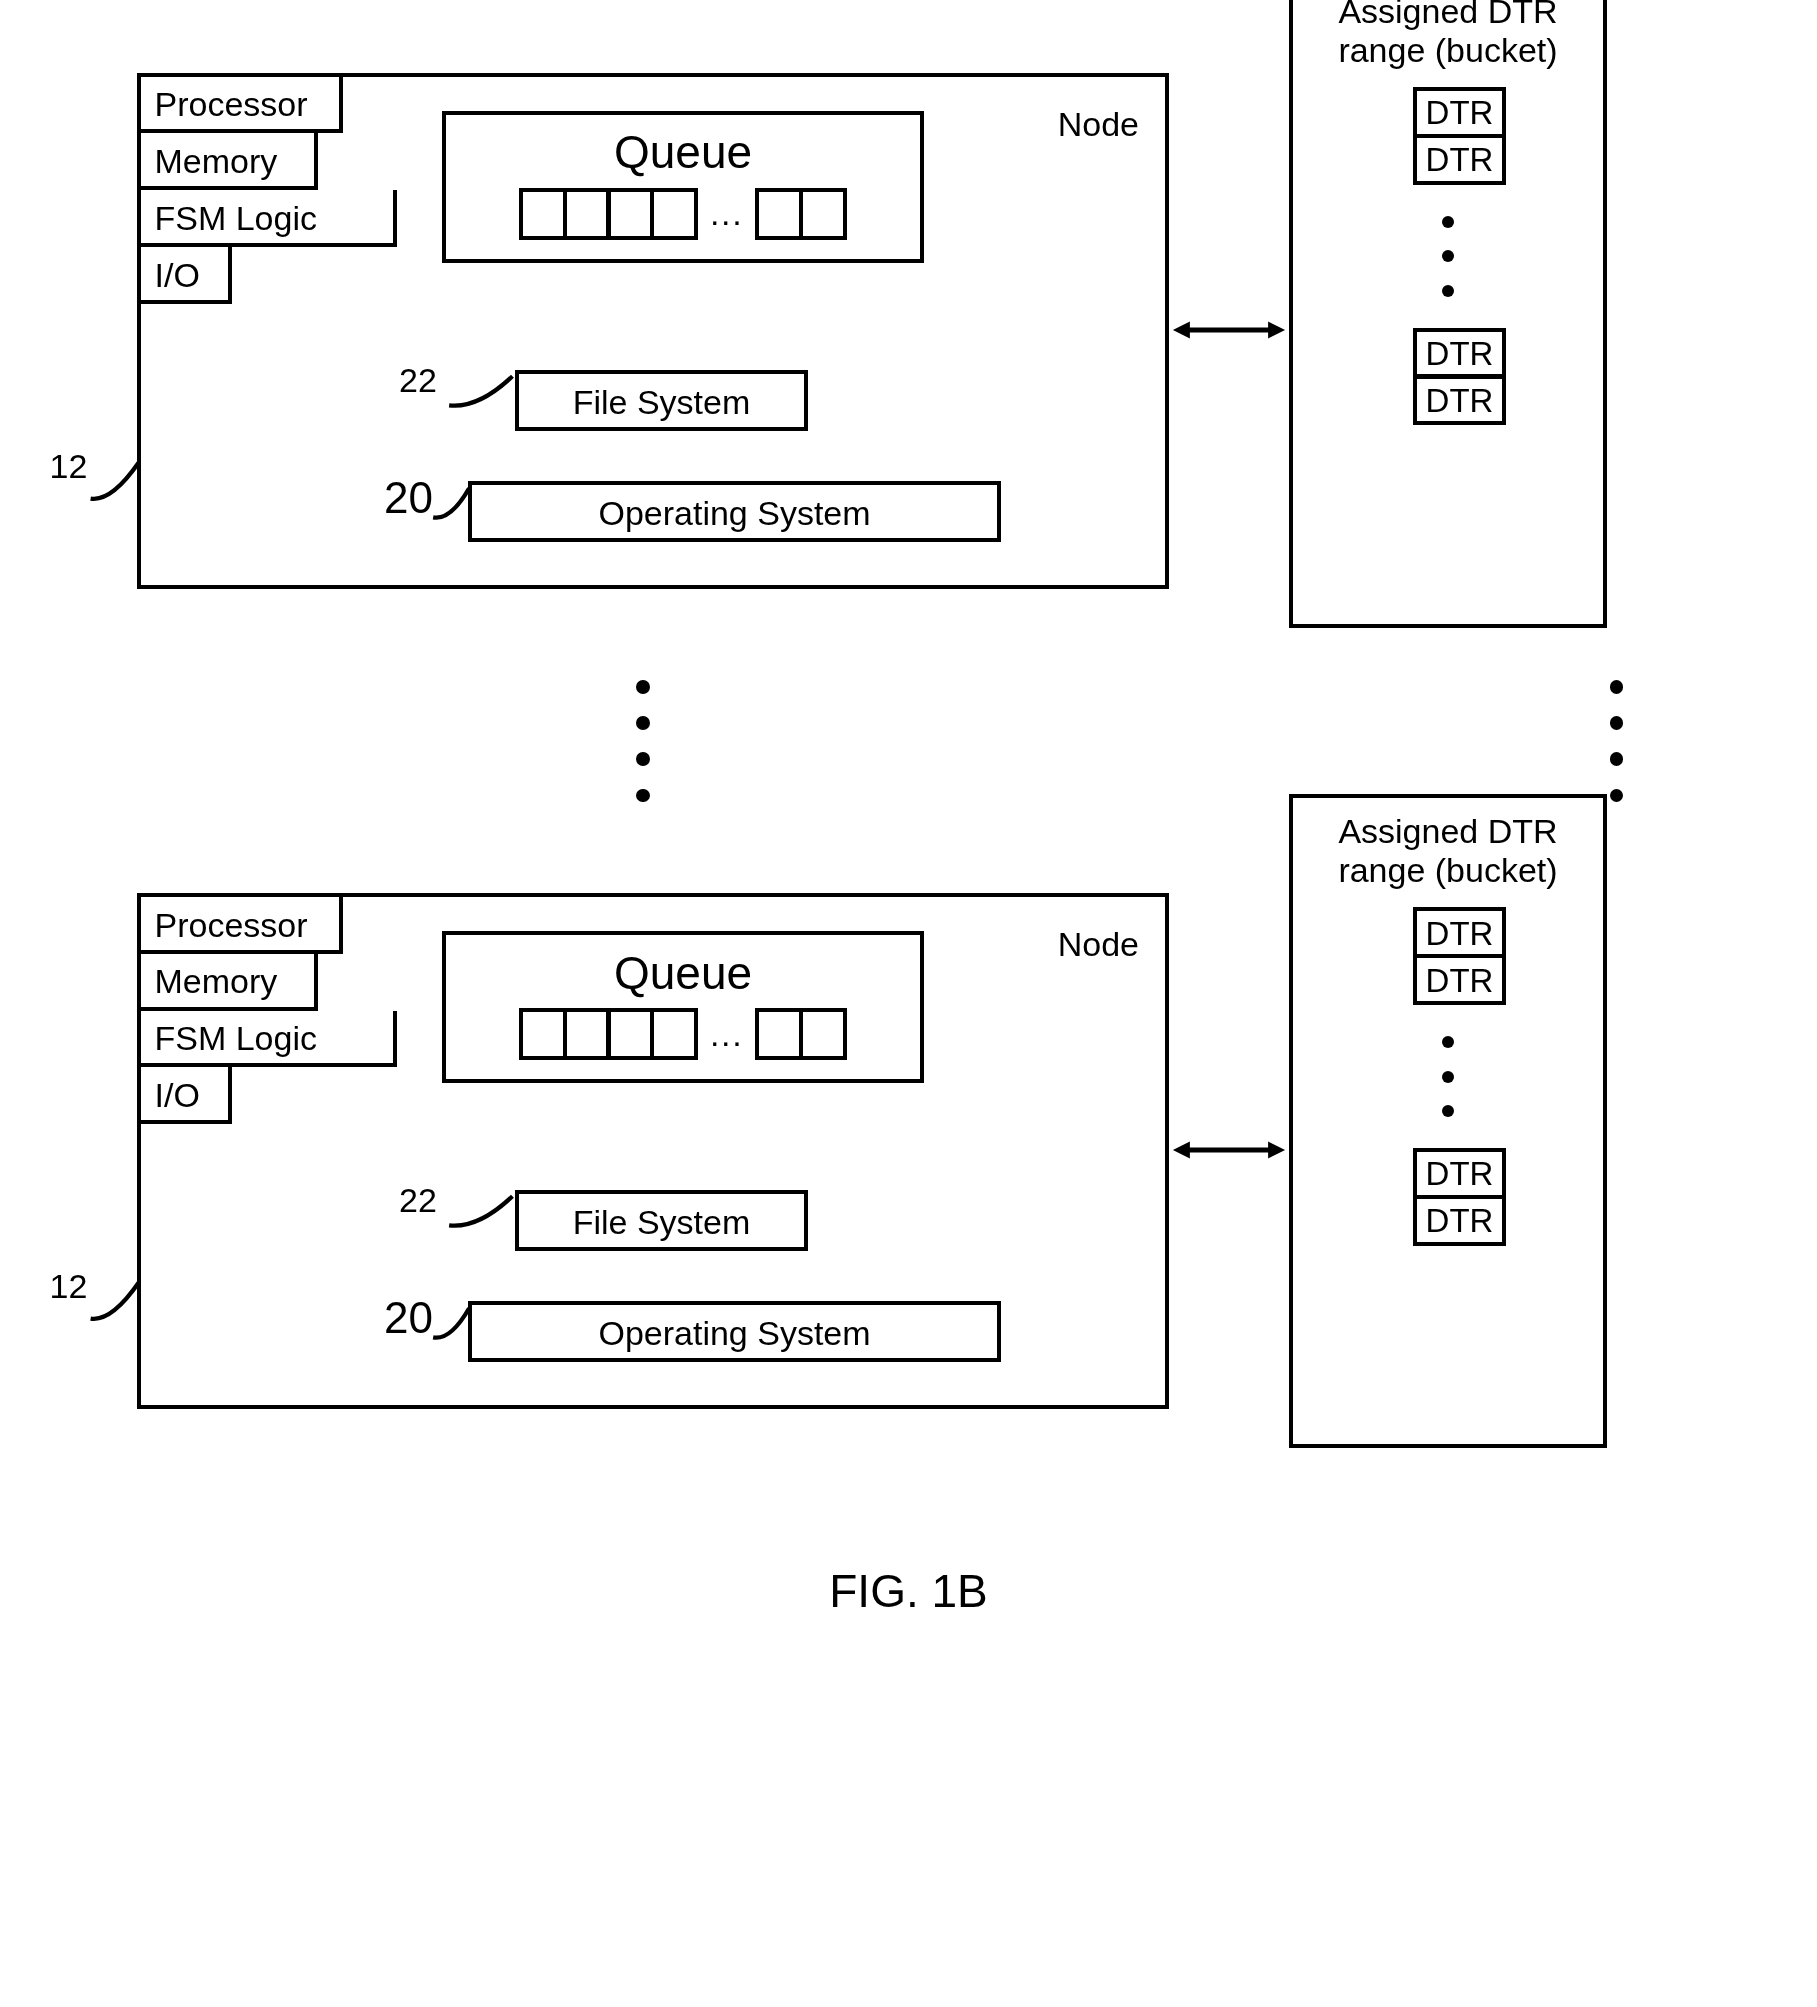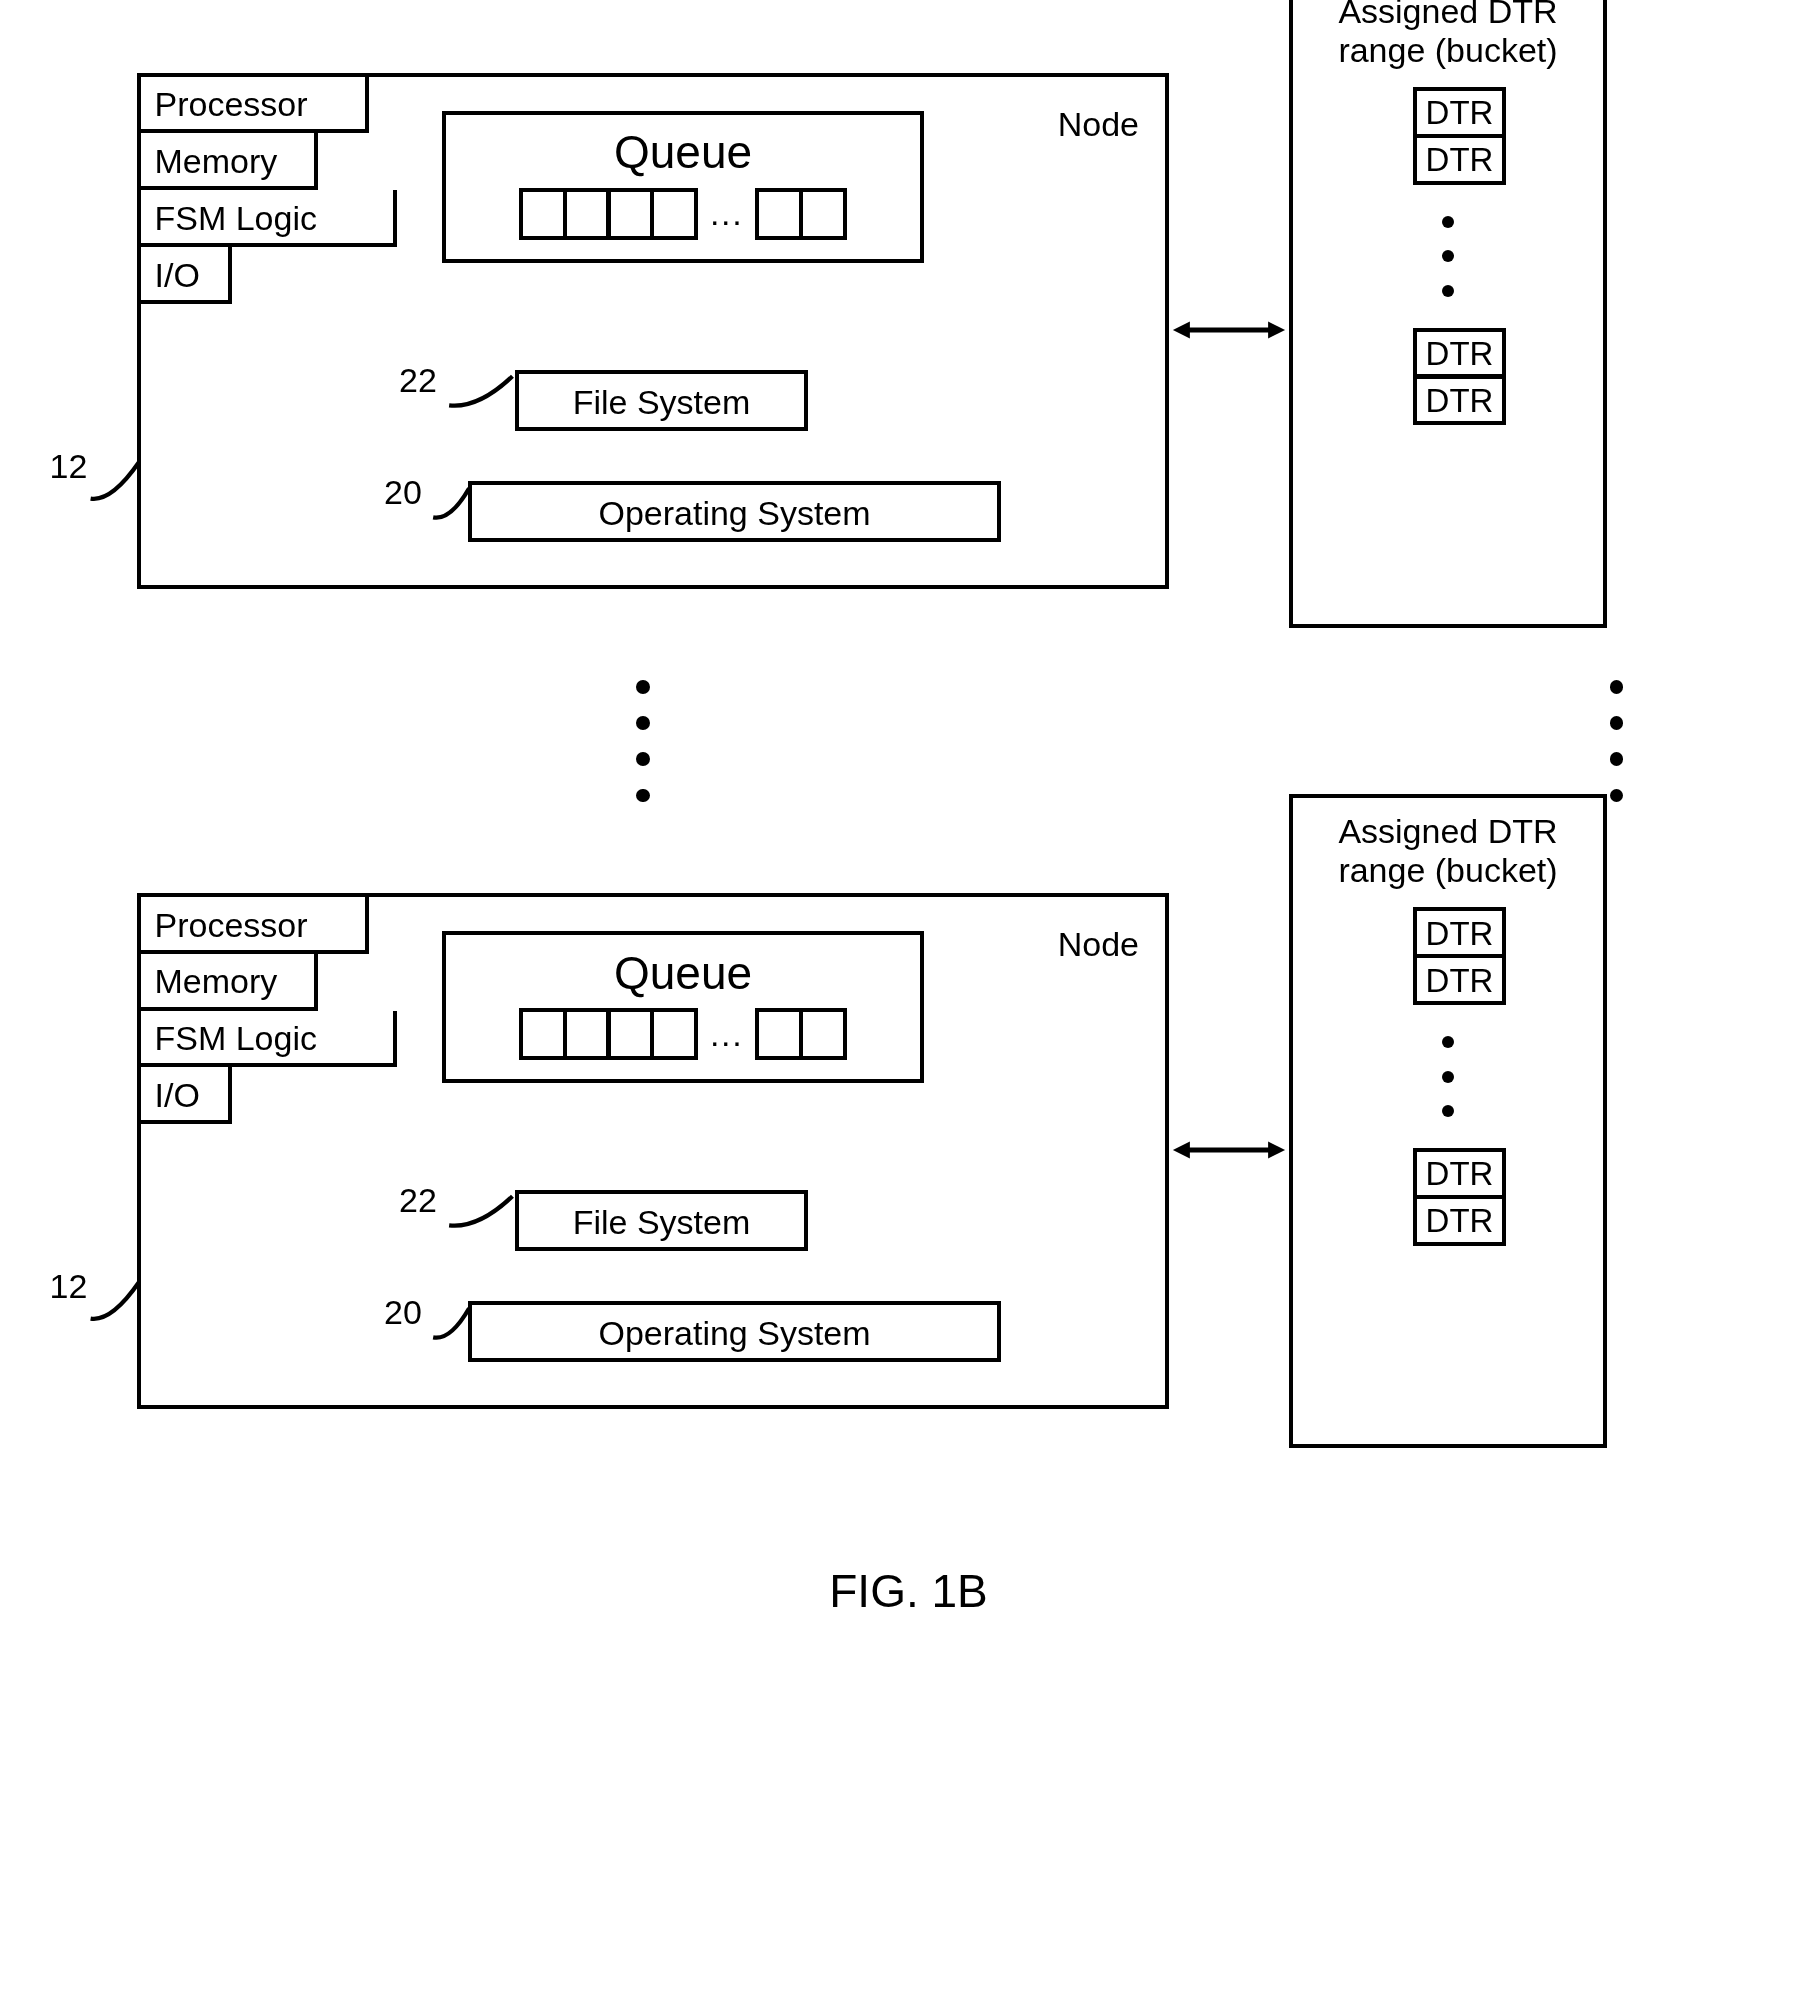--- a/index.html
+++ b/index.html
@@ -40,21 +40,21 @@
     top: -4.3px;
   }
   .stack-item {
     border: 4.3px solid #000;
     border-top: 0;
     font-size: 34px;
     padding: 8.6px 13.8px 5.2px 13.8px;
     background: #fff;
     text-align: left;
   }
-  .stack-item.first { border-top: 4.3px solid #000; width: 232px; }
+  .stack-item.first { border-top: 4.3px solid #000; width: 206px; }
   .stack-w240 { width: 206px; }
   .stack-w210 { width: 181px; }
   .stack-w260 { width: 260px; }
   .stack-w110 { width: 95px; }
   .queue-box {
     position: absolute;
     left: 301px;
     top: 34px;
     width: 482px;
     border: 4.3px solid #000;
@@ -103,21 +103,21 @@
   .ref-22 {
     position: absolute;
     left: 258px;
     top: 284px;
     font-size: 34px;
   }
   .ref-20 {
     position: absolute;
     left: 243px;
     top: 396px;
-    font-size: 34px;
+    font-size: 44px;
     text-align: right;
   }
   .ref-12 {
     position: absolute;
     left: 15.5px;
     font-size: 34px;
   }
   svg.lead { position: absolute; overflow: visible; }
   .dbl-arrow {
     width: 120px;

